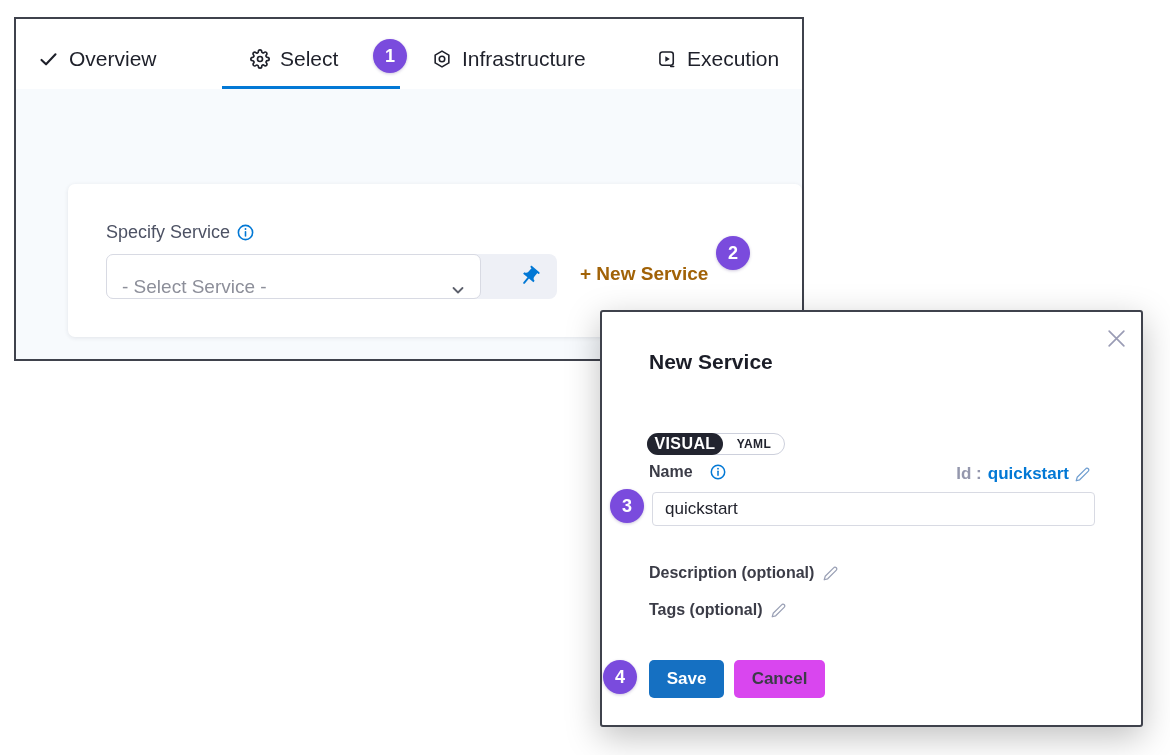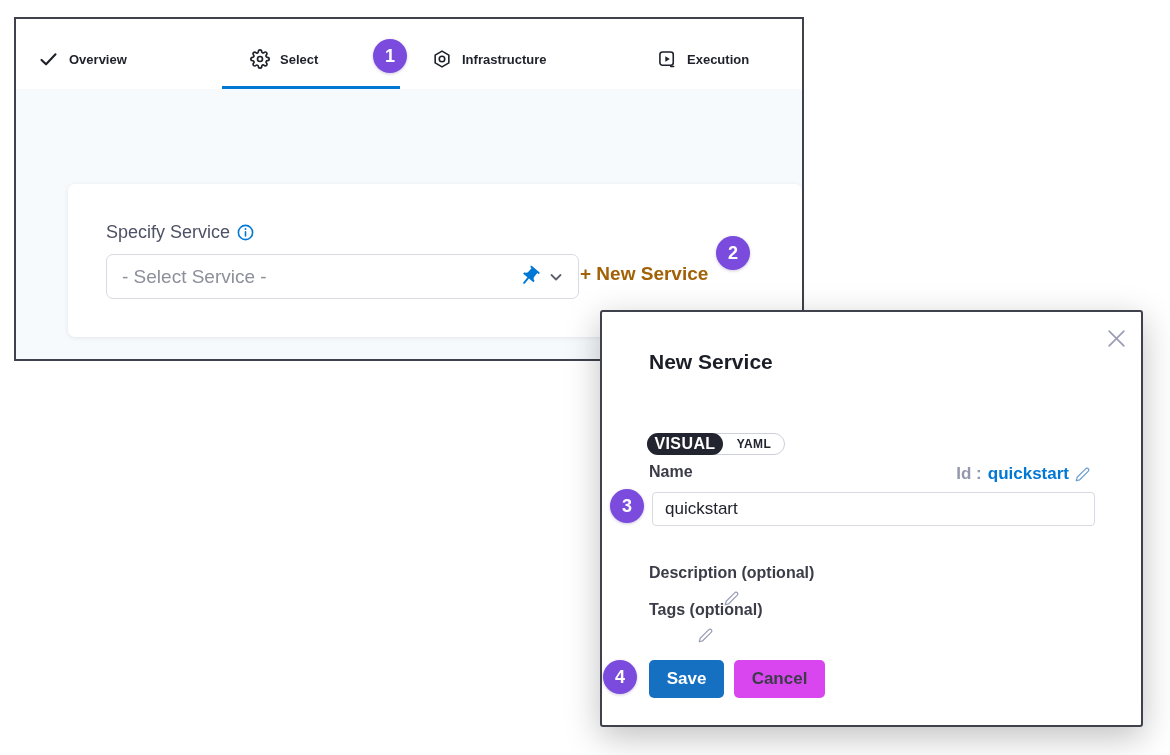--- a/index.html
+++ b/index.html
@@ -6,57 +6,57 @@
   body{font-family:"Liberation Sans","DejaVu Sans",sans-serif;-webkit-font-smoothing:antialiased;}
   .stage{position:relative;width:1170px;height:755px;background:#ffffff;overflow:hidden;}
 
   
   .panel{position:absolute;left:14px;top:17px;width:790px;height:344px;background:#ffffff;
          border:2px solid #3f424c;box-sizing:border-box;z-index:1;}
   .dotted{position:absolute;top:5px;left:8px;right:8px;height:2px;
           background-image:repeating-linear-gradient(90deg,#8f909a 0 2px,transparent 2px 14px);}
   .tabbar{position:absolute;top:0;left:0;right:0;height:70px;background:#ffffff;border-bottom:1px solid #dcdde8;}
   .tab{position:absolute;top:23px;height:34px;display:flex;align-items:center;gap:10px;cursor:pointer;}
-  .tab span{font-size:13px;font-weight:700;color:#1e202a;white-space:nowrap;}
+  .tab span{font-size:21px;font-weight:400;color:#1e202a;white-space:nowrap;}
   .tab svg{flex:0 0 auto;}
   .active-underline{position:absolute;left:206px;top:67px;width:178px;height:3px;background:#0278d5;}
   .content{position:absolute;left:0;right:0;top:70px;bottom:0;background:#f7fafd;}
   .section-heading{position:absolute;left:53px;top:107px;font-size:21px;font-weight:700;color:#1b1d27;}
   .card{position:absolute;left:52px;top:165px;width:734px;height:153px;background:#ffffff;border-radius:7px;
         box-shadow:0 1px 4px rgba(40,41,61,.10);}
   .field-label{position:absolute;left:38px;top:38px;display:flex;align-items:center;gap:7px;
                font-size:18px;color:#4d5264;}
   .select-wrap{position:absolute;left:38px;top:70px;width:451px;height:45px;background:#eef0f6;border-radius:8px;}
-  .select-box{position:absolute;left:0;top:0;width:473px;height:45px;background:#ffffff;border:1px solid #d8dae3;
-              border-radius:7px;box-sizing:border-box;display:flex;align-items:center;justify-content:space-between;
+  .select-box{position:absolute;left:0;top:0;width:375px;height:45px;background:#ffffff;border:1px solid #d8dae3;
+              border-radius:7px;box-sizing:border-box;display:flex;align-items:flex-end;justify-content:space-between;
               padding:0 14px 0 15px;cursor:pointer;}
   .select-box .ph{font-size:19px;color:#8d8f9a;}
   .pin-btn{position:absolute;right:0;top:0;width:56px;height:45px;display:flex;align-items:center;justify-content:center;cursor:pointer;}
   .new-service-link{position:absolute;left:564px;top:244px;font-size:19px;font-weight:700;color:#a16207;cursor:pointer;white-space:nowrap;}
 
   
   .modal{position:absolute;left:600px;top:310px;width:543px;height:417px;background:#ffffff;
          border:2px solid #3f424c;border-radius:3px;box-sizing:border-box;z-index:10;
          box-shadow:0 10px 34px rgba(0,0,0,.25);}
   .modal-close{position:absolute;top:15px;right:14px;width:22px;height:22px;display:flex;align-items:center;justify-content:center;cursor:pointer;}
   .modal-title{position:absolute;left:47px;top:38px;font-size:21px;font-weight:700;color:#1b1d27;}
   .toggle{position:absolute;left:45px;top:121px;height:22px;width:138px;border:1px solid #cdd0dc;border-radius:12px;
           background:#ffffff;box-sizing:border-box;display:flex;align-items:center;}
   .toggle .seg-visual{position:absolute;left:-1px;top:-1px;height:22px;width:76px;border-radius:12px;background:#22242f;
           color:#ffffff;font-size:16px;font-weight:700;letter-spacing:.4px;display:flex;align-items:center;justify-content:center;cursor:pointer;}
   .toggle .seg-yaml{position:absolute;left:76px;right:0;top:0;height:20px;display:flex;align-items:center;justify-content:center;
           color:#22242f;font-size:12px;font-weight:700;letter-spacing:.4px;cursor:pointer;}
   .name-label{position:absolute;left:47px;top:151px;display:flex;align-items:center;gap:17px;
-              font-size:16px;font-weight:700;color:#3b3c47;flex-direction:column;}
+              font-size:16px;font-weight:700;color:#3b3c47;}
   .id-row{position:absolute;right:51px;top:152px;display:flex;align-items:center;gap:6px;font-size:17px;margin-left:12px;}
   .id-row .id-prefix{color:#9497ad;font-weight:600;}
   .id-row .id-value{color:#0278d5;font-weight:600;cursor:pointer;}
   .name-input{position:absolute;left:50px;top:180px;width:443px;height:34px;border:1px solid #d8dae3;border-radius:4px;
               box-sizing:border-box;padding:0 12px;font-family:inherit;font-size:17px;color:#22232d;outline:none;background:#fff;}
-  .opt-row{position:absolute;display:flex;align-items:center;gap:9px;font-size:16px;font-weight:700;color:#3b3c47;flex-direction:column;}
+  .opt-row{position:absolute;display:flex;align-items:center;gap:9px;font-size:16px;font-weight:700;color:#3b3c47;}
   .btn{position:absolute;top:348px;height:38px;border:none;border-radius:5px;font-family:inherit;
        font-size:17px;font-weight:700;cursor:pointer;}
   .btn-save{left:47px;width:75px;background:#1570c2;color:#ffffff;}
   .btn-cancel{left:132px;width:91px;background:#d946ef;color:#3b3c47;}
 
   
   .badge{position:absolute;width:34px;height:34px;border-radius:50%;background:#7a4bdd;color:#ffffff;
          font-size:18px;font-weight:700;display:flex;align-items:center;justify-content:center;z-index:30;
          box-shadow:0 1px 3px rgba(60,30,120,.25);}
 </style>

